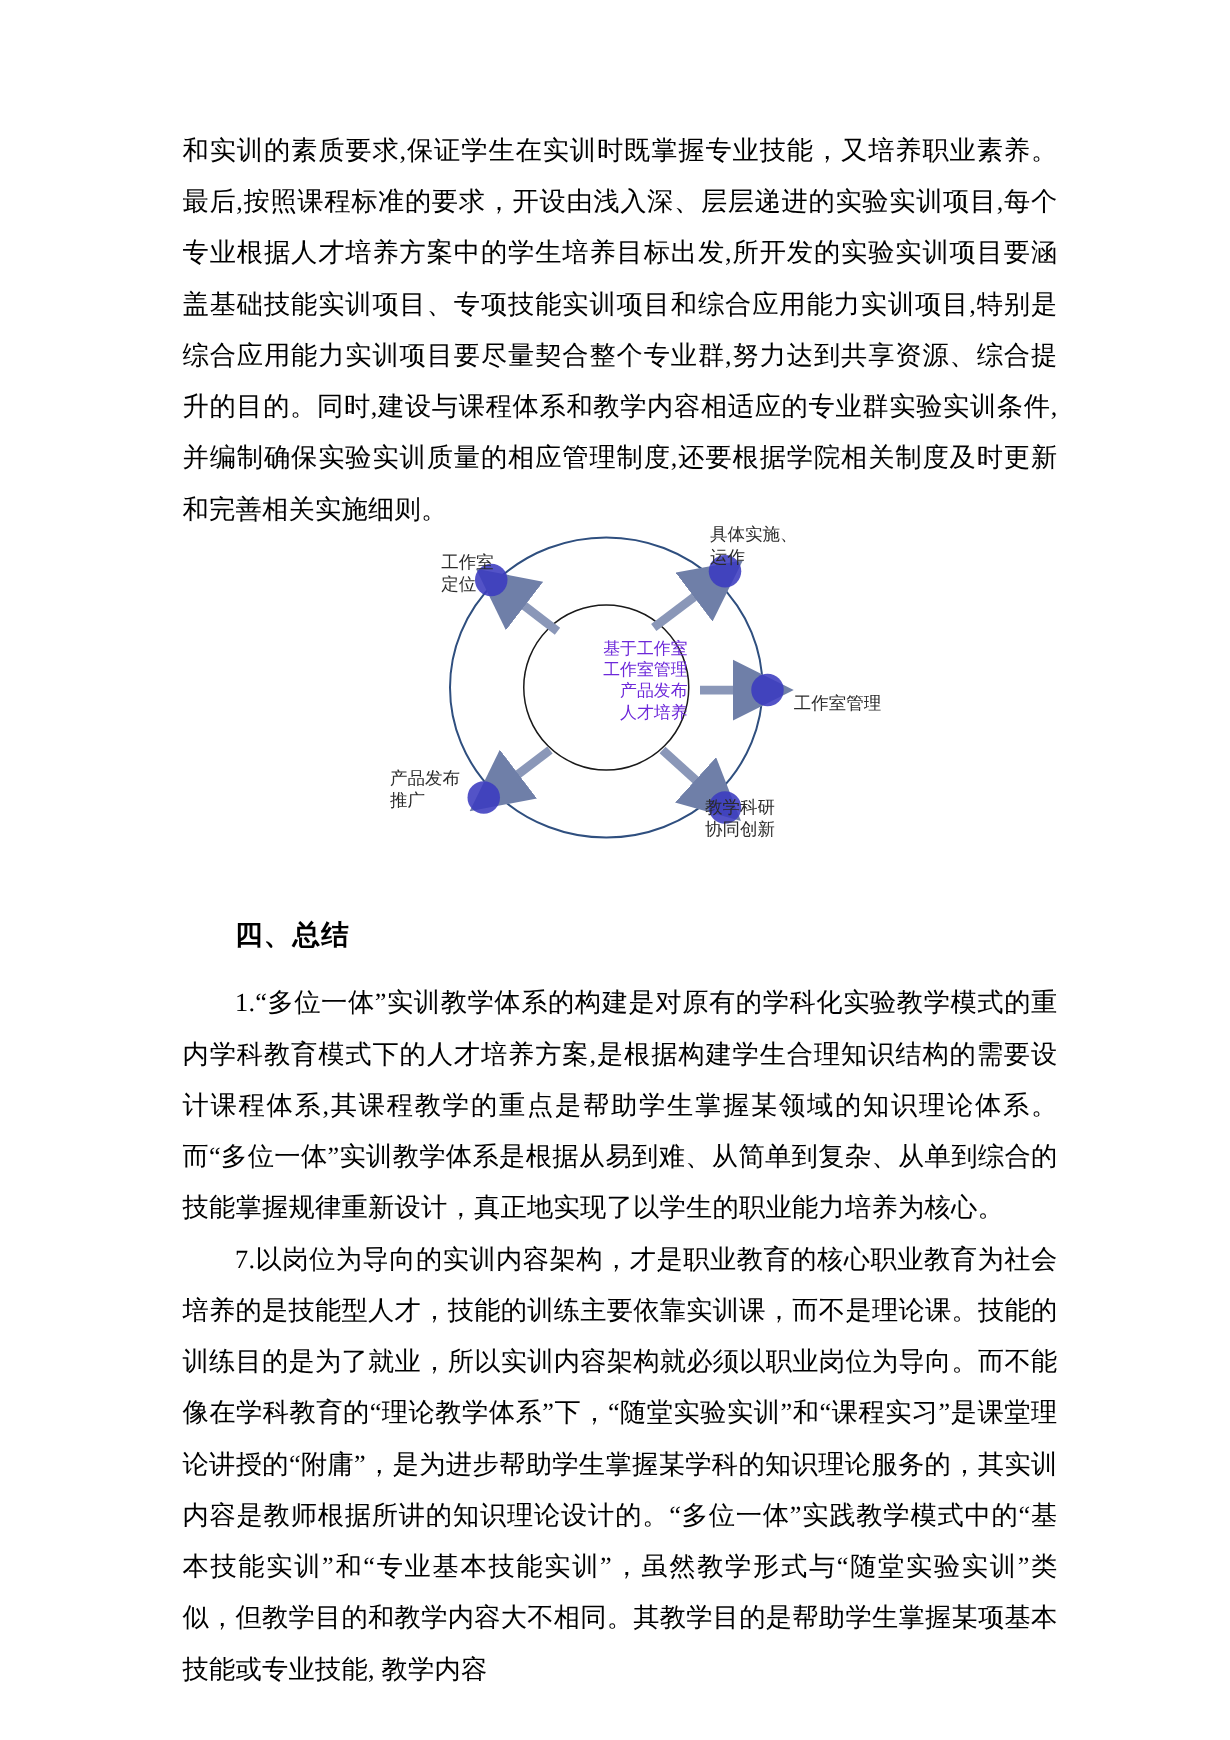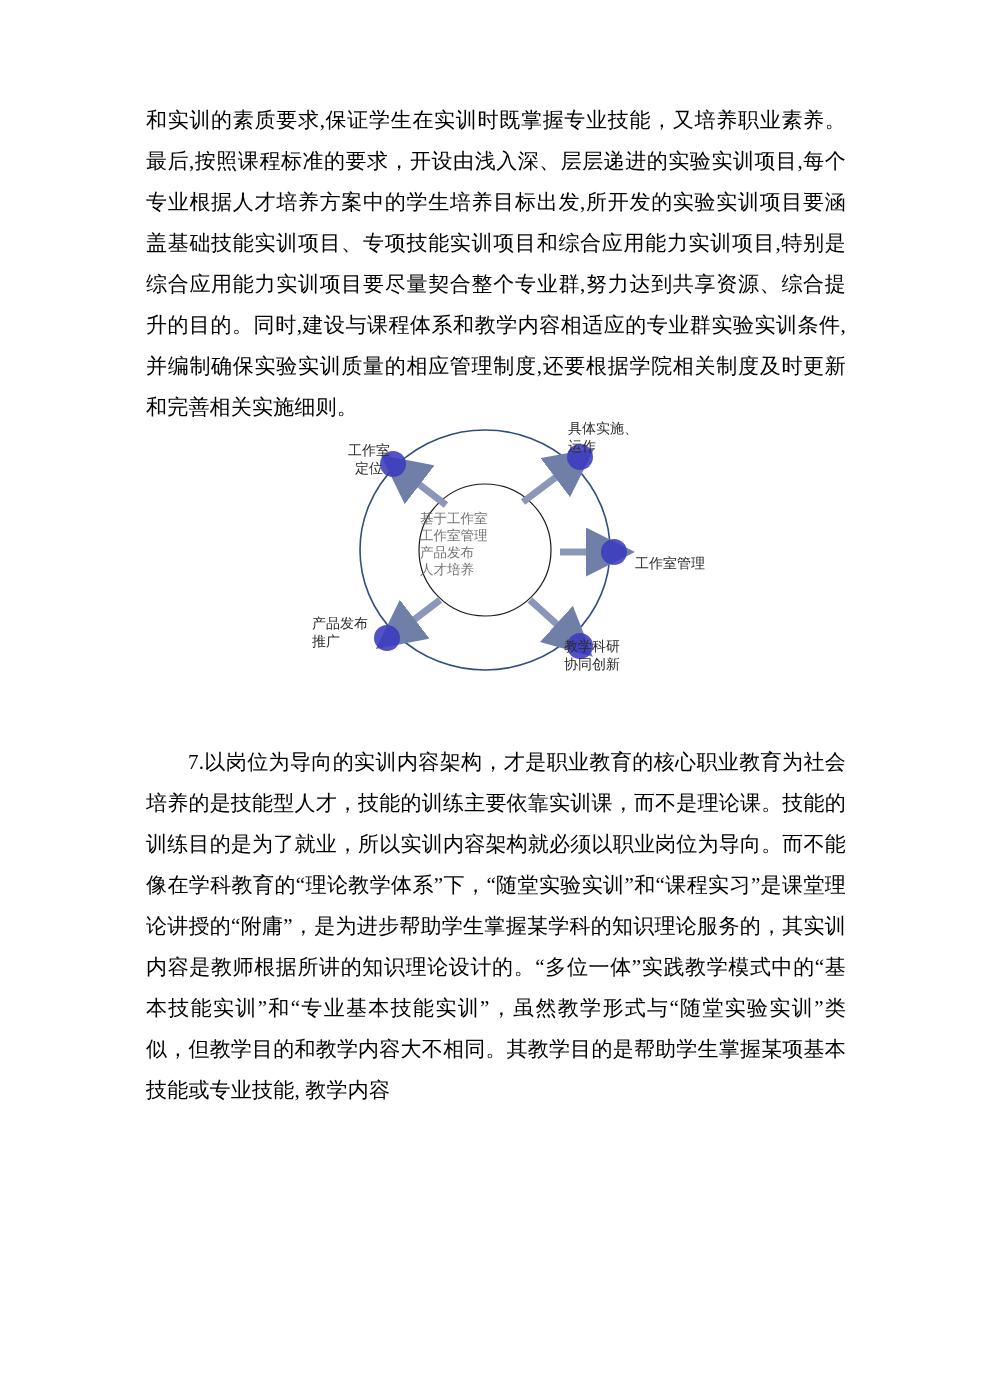--- a/index.html
+++ b/index.html
@@ -61,22 +61,22 @@
   }
   .dlabel {
     position: absolute;
     font-family: "Liberation Serif", "DejaVu Serif", serif;
     font-size: 14px;
     line-height: 18px;
     color: #2b2b2b;
     white-space: nowrap;
   }
   .dlabel.center {
-    text-align: left;
-    color: #737373;
+    text-align: right;
+    color: #6d28d9;
     font-size: 13.5px;
     line-height: 17px;
   }
   .watermark {
     position: absolute;
     right: 26px;
     bottom: 24px;
     font-family: "Liberation Sans", sans-serif;
     font-size: 12px;
     color: #efefef;
@@ -87,23 +87,25 @@
 <body>
 
 <div class="page">
 
   <div class="content">
 
     <p class="para">和实训的素质要求,保证学生在实训时既掌握专业技能，又培养职业素养。最后,按照课程标准的要求，开设由浅入深、层层递进的实验实训项目,每个专业根据人才培养方案中的学生培养目标出发,所开发的实验实训项目要涵盖基础技能实训项目、专项技能实训项目和综合应用能力实训项目,特别是综合应用能力实训项目要尽量契合整个专业群,努力达到共享资源、综合提升的目的。同时,建设与课程体系和教学内容相适应的专业群实验实训条件,并编制确保实验实训质量的相应管理制度,还要根据学院相关制度及时更新和完善相关实施细则。</p>
 
     <div class="spacer-diagram"></div>
 
+    <h2 class="section-title">四、总结</h2>
 
     <div class="spacer-small"></div>
 
+    <p class="para indent">1.“多位一体”实训教学体系的构建是对原有的学科化实验教学模式的重内学科教育模式下的人才培养方案,是根据构建学生合理知识结构的需要设计课程体系,其课程教学的重点是帮助学生掌握某领域的知识理论体系。而“多位一体”实训教学体系是根据从易到难、从简单到复杂、从单到综合的技能掌握规律重新设计，真正地实现了以学生的职业能力培养为核心。</p>
 
     <p class="para indent">7.以岗位为导向的实训内容架构，才是职业教育的核心职业教育为社会培养的是技能型人才，技能的训练主要依靠实训课，而不是理论课。技能的训练目的是为了就业，所以实训内容架构就必须以职业岗位为导向。而不能像在学科教育的“理论教学体系”下，“随堂实验实训”和“课程实习”是课堂理论讲授的“附庸”，是为进步帮助学生掌握某学科的知识理论服务的，其实训内容是教师根据所讲的知识理论设计的。“多位一体”实践教学模式中的“基本技能实训”和“专业基本技能实训”，虽然教学形式与“随堂实验实训”类似，但教学目的和教学内容大不相同。其教学目的是帮助学生掌握某项基本技能或专业技能, 教学内容</p>
 
   </div>
 
   <div class="diagram">
     <svg width="430" height="290" viewBox="0 0 430 290">
 
       <ellipse cx="205" cy="140" rx="125" ry="120" fill="none" stroke="#2f4f7f" stroke-width="1.6"></ellipse>
 
@@ -137,21 +139,21 @@
       </g>
     </svg>
 
     <div class="dlabel center" style="left:140px; top:100px; width:130px;">
       <div>基于工作室</div>
       <div>工作室管理</div>
       <div>产品发布</div>
       <div>人才培养</div>
     </div>
 
-    <div class="dlabel" style="left:52px; top:32px; text-align:center; width:74px;">
+    <div class="dlabel" style="left:73px; top:32px; width:74px;">
       <div>工作室</div>
       <div>定位</div>
     </div>
 
     <div class="dlabel" style="left:288px; top:10px;">
       <div>具体实施、</div>
       <div>运作</div>
     </div>
 
     <div class="dlabel" style="left:355px; top:145px;">

